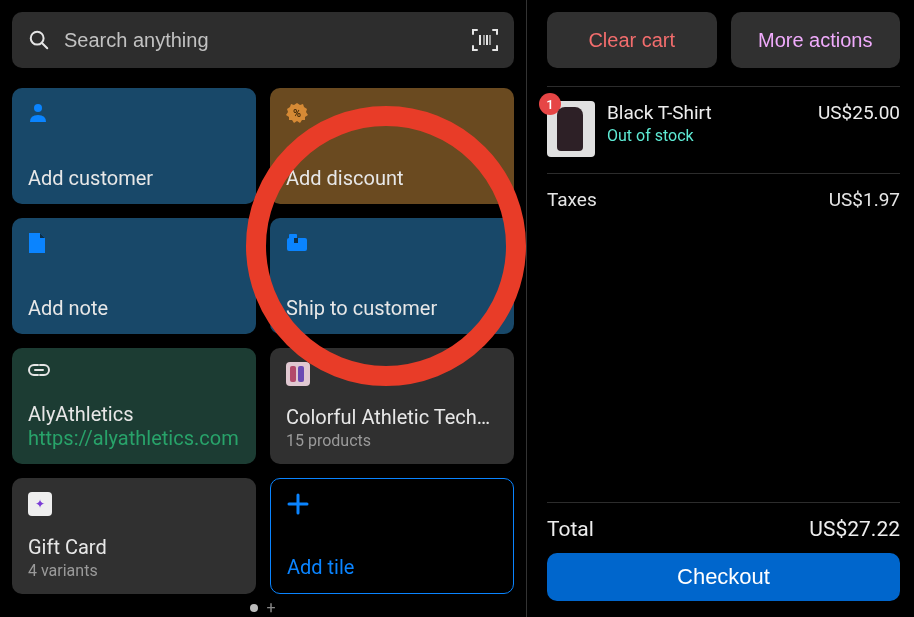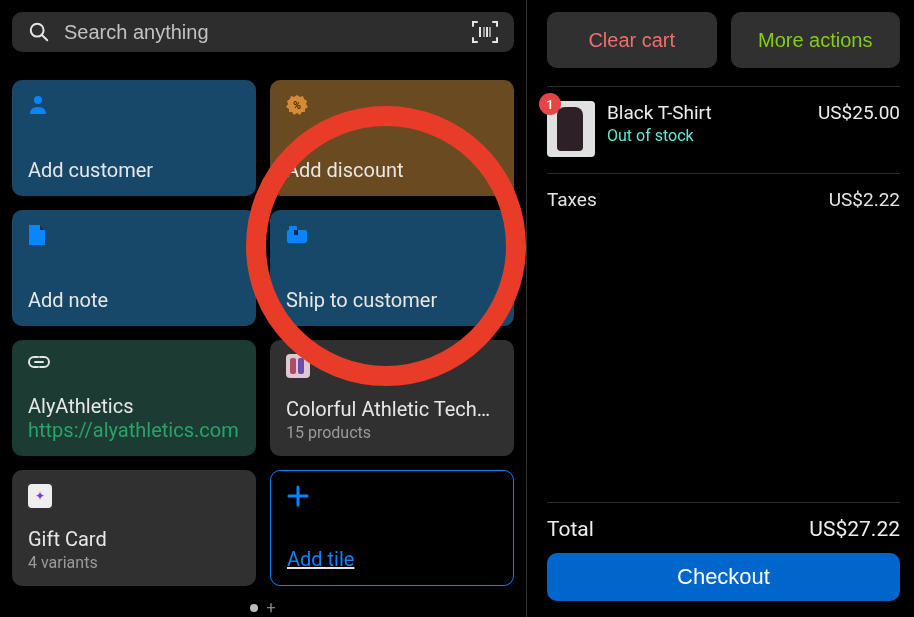--- a/index.html
+++ b/index.html
@@ -1,40 +1,40 @@
 <!DOCTYPE html>
 <html><head>
 <meta charset="utf-8">
 <style>
 * { box-sizing: border-box; margin: 0; padding: 0; }
 html, body { width: 914px; height: 617px; background: #000; font-family: -apple-system, BlinkMacSystemFont, "Segoe UI", Roboto, sans-serif; color: #e5e5e5; overflow: hidden; }
 
 .app { display: flex; width: 100%; height: 100%; }
 
 
-.left { width: 526px; padding: 12px 12px 0 12px; display: flex; flex-direction: column; position: relative; gap: 8px; }
+.left { width: 526px; padding: 12px 12px 0 12px; display: flex; flex-direction: column; position: relative; }
 
 .search-bar { background: #2d2d2d; border-radius: 10px; height: 60px; display: flex; align-items: center; padding: 0 16px; }
 .search-bar .mag { width: 22px; height: 22px; flex-shrink: 0; }
 .search-bar input { flex: 1; background: transparent; border: none; outline: none; color: #e5e5e5; font-size: 20px; margin-left: 14px; }
 .search-bar input::placeholder { color: #c2c2c2; }
 .barcode { width: 26px; height: 22px; flex-shrink: 0; }
 
 .tiles { margin-top: 20px; display: grid; grid-template-columns: 1fr 1fr; gap: 14px; }
 .tile { border-radius: 10px; height: 116px; padding: 14px 16px; display: flex; flex-direction: column; justify-content: space-between; cursor: pointer; min-width: 0; }
 .tile .icon-slot { height: 24px; }
 .tile .label { font-size: 20px; color: #e7e7e7; white-space: nowrap; overflow: hidden; text-overflow: ellipsis; }
 .tile .sub { font-size: 16px; margin-top: 2px; white-space: nowrap; overflow: hidden; text-overflow: ellipsis; }
 
 .tile.blue { background: #184869; }
 .tile.brown { background: #6a4a20; }
 .tile.gray { background: #303030; }
 .tile.green { background: #1c3c33; }
 
-.tile.addtile { border: 1.5px solid #0a84ff; background: transparent; text-decoration: underline; }
+.tile.addtile { border: 1.5px solid #0a84ff; background: transparent; }
 .tile.addtile .label { color: #0a84ff; }
 
 .icon-blue { fill: #0a84ff; }
 
 .link-green { color: #28a36a; font-size: 20px; white-space: nowrap; overflow: hidden; text-overflow: ellipsis; }
 
 .product-thumb { width: 24px; height: 24px; border-radius: 4px; background: #e0c8d1; display:inline-block; position:relative; overflow:hidden; }
 .product-thumb::after { content:""; position:absolute; left:4px; top:4px; width:6px; height:16px; background:#b34a6b; border-radius:2px; box-shadow: 8px 0 0 #6a4ab3; }
 
 .gift-thumb { width:24px; height:24px; border-radius:4px; background:#eee; display:inline-block; position:relative; }
@@ -45,21 +45,21 @@
 .pager .plus { font-size:16px; color:#888; }
 
 
 .red-ring { position:absolute; width:280px; height:280px; border-radius:50%; border:20px solid #e83c28; left:246px; top:106px; pointer-events:none; }
 
 
 .right { flex:1; border-left:1px solid #333; padding: 12px 14px 16px 20px; display:flex; flex-direction:column; }
 .top-buttons { display:flex; gap:14px; }
 .btn-clear, .btn-more { flex:1; height:56px; border-radius:10px; background:#303030; border:none; font-size:20px; cursor:pointer; }
 .btn-clear { color:#f26d6d; }
-.btn-more { color:#84cc16; }
+.btn-more { color:#f0abfc; }
 
 .cart-area { border-top:1px solid #2c2c2c; margin-top:18px; padding-top:14px; flex:1; }
 .cart-item { display:flex; align-items:flex-start; gap:12px; }
 .item-thumb { width:48px; height:56px; background:#e0e0e0; border-radius:4px; position:relative; flex-shrink:0; }
 .item-thumb::after { content:""; position:absolute; left:10px; top:6px; width:26px; height:44px; background:#2d2026; border-radius:8px 8px 4px 4px; }
 .badge { position:absolute; top:-8px; left:-8px; background:#e64545; color:#fff; font-size:13px; width:22px; height:22px; border-radius:50%; display:flex; align-items:center; justify-content:center; font-weight:500; }
 .item-info { flex:1; min-width:0; }
 .item-name { color:#ededed; font-size:19px; }
 .item-variant { color:#9a9a9a; font-size:16px; margin-top:2px; }
 .item-stock { color:#5eead4; font-size:16px; margin-top:2px; }
@@ -185,21 +185,21 @@
         </div>
         <div class="item-info">
           <div class="item-name">Black T-Shirt</div>
           <div class="item-stock">Out of stock</div>
         </div>
         <div class="item-price">US$25.00</div>
       </div>
 
       <div class="tax-row">
         <span>Taxes</span>
-        <span>US$2.22</span>
+        <span>US$1.97</span>
       </div>
     </div>
 
     <div class="bottom">
       <div class="total-row">
         <span>Total</span>
         <span>US$27.22</span>
       </div>
       <button class="checkout-btn">Checkout</button>
     </div>

